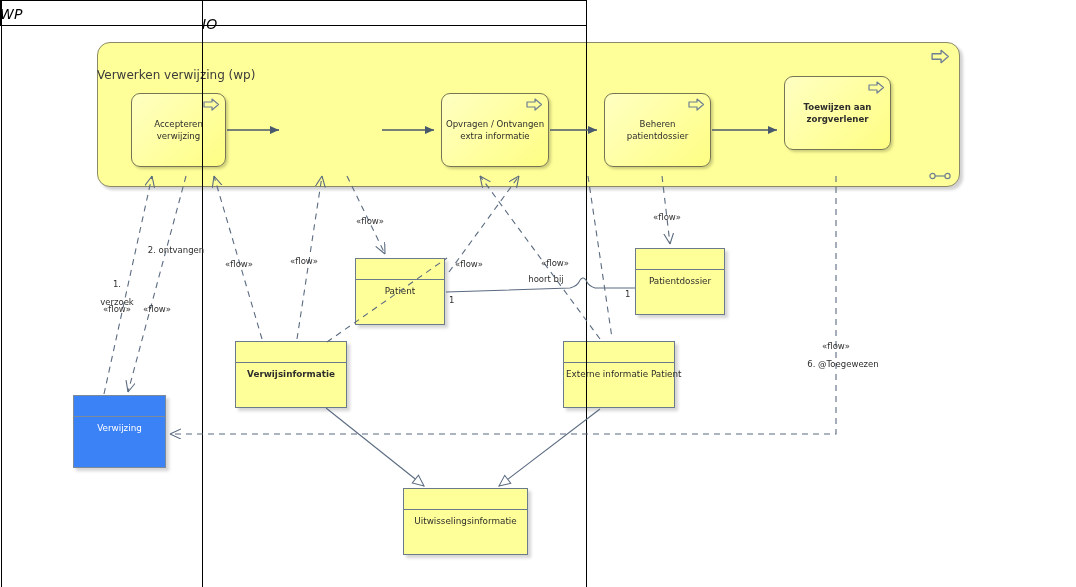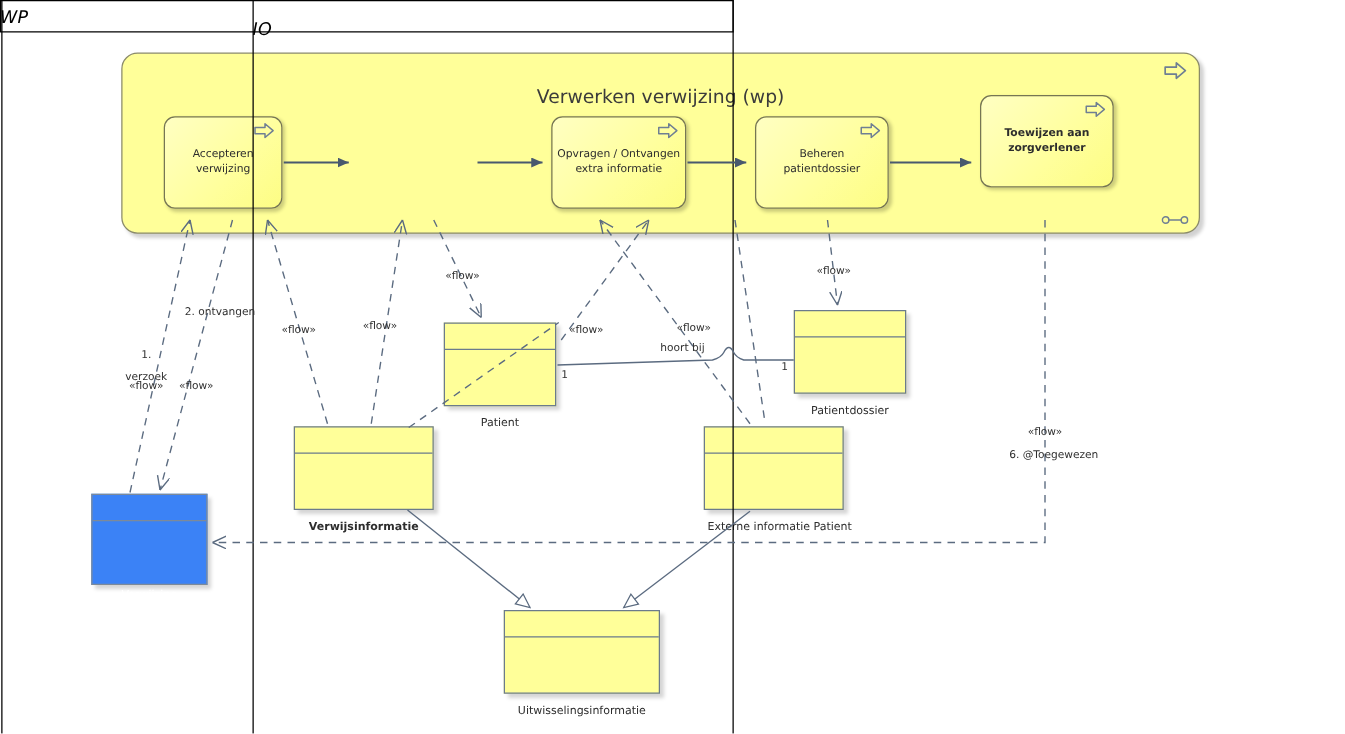--- a/index.html
+++ b/index.html
@@ -52,22 +52,22 @@
     box-sizing:border-box;
     background:#ffff99;
     border:1px solid #8a8a6a;
     border-radius:13px;
     box-shadow:3px 3px 3px rgba(0,0,0,.18);
     z-index:10;
   }
   .group-title{
     position:absolute;
     left:0; right:0;
-    text-align:center;
-    font-size:15px;
+    text-align:left;
+    font-size:12px;
     color:#3b3b3b;
     z-index:12;
   }
 
   
   .proc{
     position:absolute;
     box-sizing:border-box;
     background:linear-gradient(135deg,#ffffc2 0%,#ffff9c 60%,#fdfd84 100%);
     border:1px solid #767654;
@@ -111,21 +111,20 @@
   .dobj .dlabel{
     position:absolute;
     left:2px; right:2px;
     top:22px;
     height:20px;
     line-height:20px;
     text-align:center;
     font-size:8.8px;
     color:#2d2d2d;
     white-space:nowrap;
-    margin-top:48px;
   }
   .dobj.red{
     background:#3b82f6;
     border-color:#7d8a99;
   }
   .dobj.red .band{ border-bottom-color:#7d8a99; }
   .dobj.red .dlabel{ color:#ffffff; }
 
   
   .elabel{

